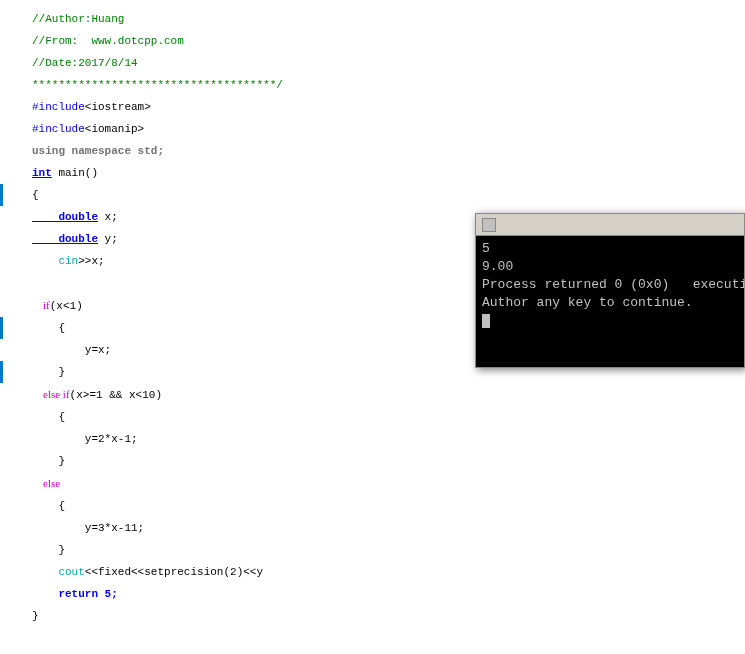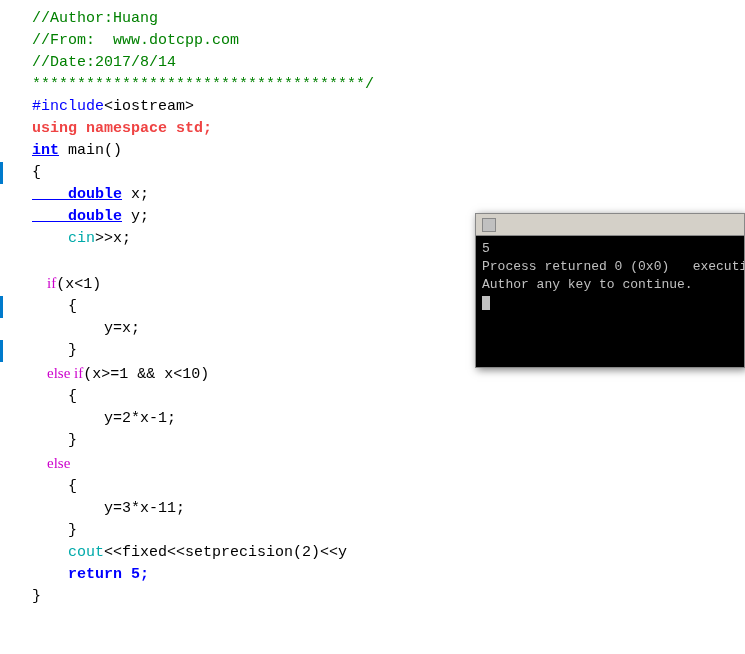--- a/index.html
+++ b/index.html
@@ -46,34 +46,34 @@
       align-items: center;
       justify-content: flex-end;
       padding-right: 4px;
       color: transparent;
       position: relative;
     }
 
     .line-content {
       padding-left: 6px;
       white-space: pre;
-      font-size: 15px;
+      font-size: 11px;
       line-height: 22px;
       text-align: center;
     }
 
     
     .c-comment { color: #008000; }
     .c-preprocessor { color: #0000ff; }
     .c-keyword { color: #0000ff; font-weight: bold; }
     .c-type { color: #0000ff; font-weight: bold; text-decoration: underline; }
     .c-cyan { color: #00aaaa; }
     .c-magenta { color: #cc00cc; font-family: Liberation Serif, serif; }
     .c-plain { color: #000000; }
-    .c-green-kw { color: #ef4444; font-weight: bold; }
+    .c-green-kw { color: #737373; font-weight: bold; }
 
     
     .has-border-left::before {
       content: '';
       position: absolute;
       left: 0;
       top: 0;
       bottom: 0;
       width: 3px;
       background: #007acc;
@@ -158,20 +158,24 @@
       <div class="line">
         <div class="line-gutter"></div>
         <span class="line-content"><span class="c-comment">*************************************/</span></span>
       </div>
       <div class="line">
         <div class="line-gutter"></div>
         <span class="line-content"><span class="c-preprocessor">#include</span><span class="c-plain">&lt;iostream&gt;</span></span>
       </div>
       <div class="line">
         <div class="line-gutter"></div>
+        <span class="line-content"><span class="c-preprocessor">#include</span><span class="c-plain">&lt;iomanip&gt;</span></span>
+      </div>
+      <div class="line">
+        <div class="line-gutter"></div>
         <span class="line-content"><span class="c-green-kw">using namespace std;</span></span>
       </div>
       <div class="line">
         <div class="line-gutter"></div>
         <span class="line-content"><span class="c-type">int</span><span class="c-plain"> main()</span></span>
       </div>
       <div class="line has-border-left">
         <div class="line-gutter"></div>
         <span class="line-content"><span class="c-plain">{</span></span>
       </div>
@@ -255,18 +259,19 @@
 </div>
 
 <div id="terminal-window">
   <div id="terminal-titlebar">
     <span class="term-title-icon"></span>
     <span></span>
   </div>
   <div id="terminal-body">
 
   <div class="term-line">5</div>
+      <div class="term-line">9.00</div>
       <div class="term-line"></div>
       <div class="term-line">Process returned 0 (0x0)   execution ti</div>
       <div class="term-line">Author any key to continue.</div>
       <div class="term-line"><span class="term-cursor"></span></div>
     </div>
 </div>
 
 </body></html>

